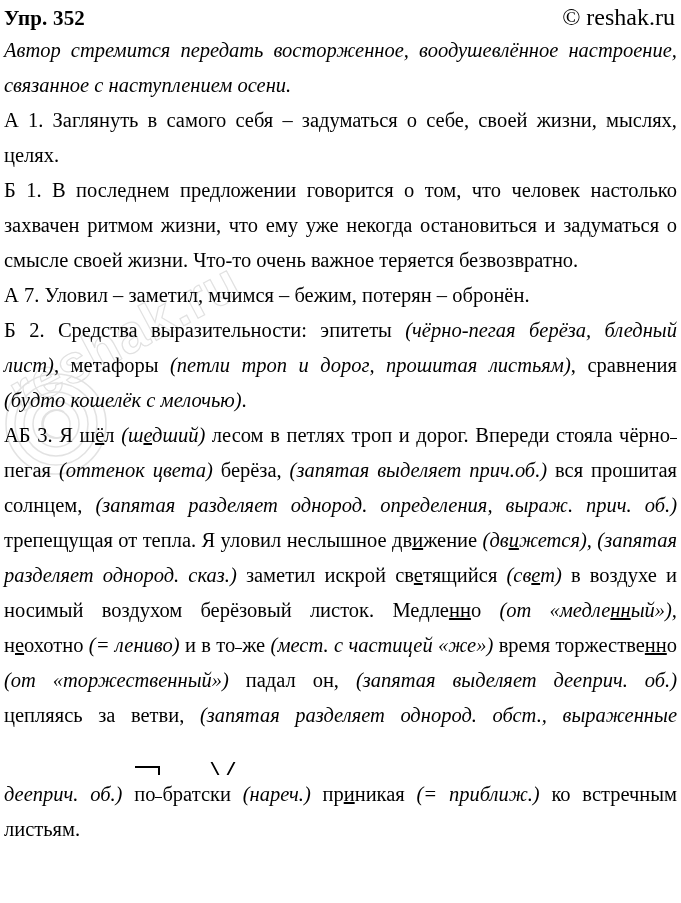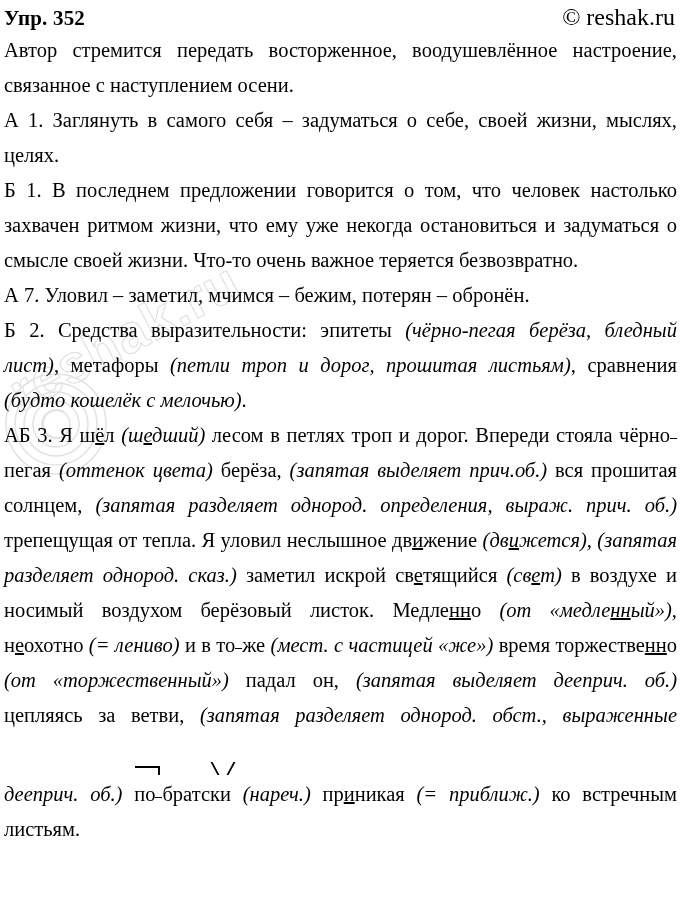--- a/index.html
+++ b/index.html
@@ -79,20 +79,21 @@
   p.para {
     margin: 0 0 0 0;
     padding: 0 2px 0 2px;
     text-align: justify;
     text-justify: inter-word;
     font-size: 20.5px;
     line-height: 35px;
     hyphens: none;
   }
   p.para.italic {
+    font-style: italic;
   }
 
   i, .i { font-style: italic; }
   .u { text-decoration: underline; text-underline-offset: 1px; }
   .u-sp {
     display: inline-block;
     border-bottom: 1.6px solid #000;
     width: 7px;
     margin: 0 0px;
     vertical-align: 3px;

